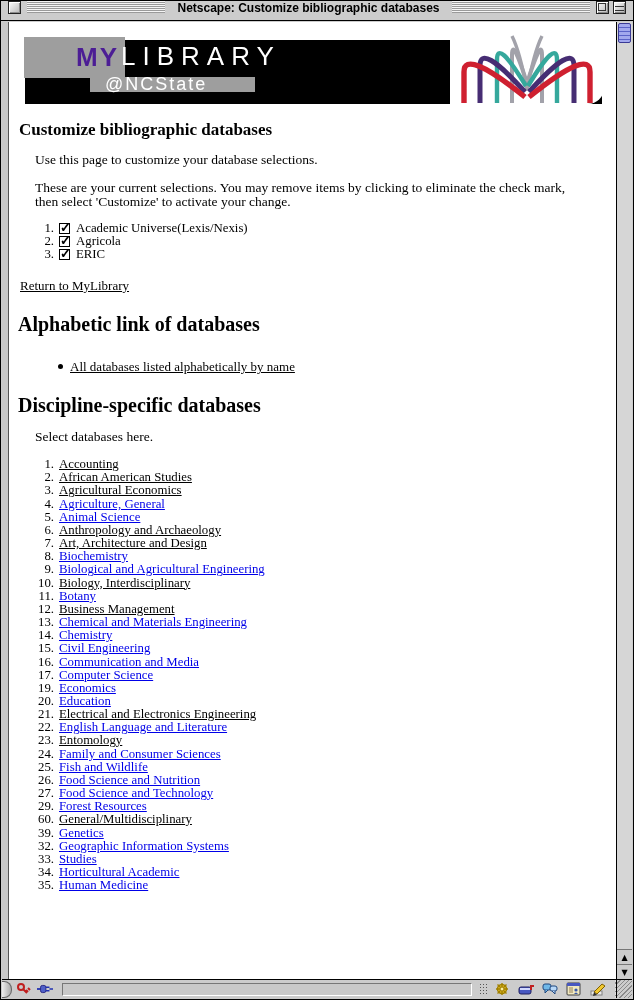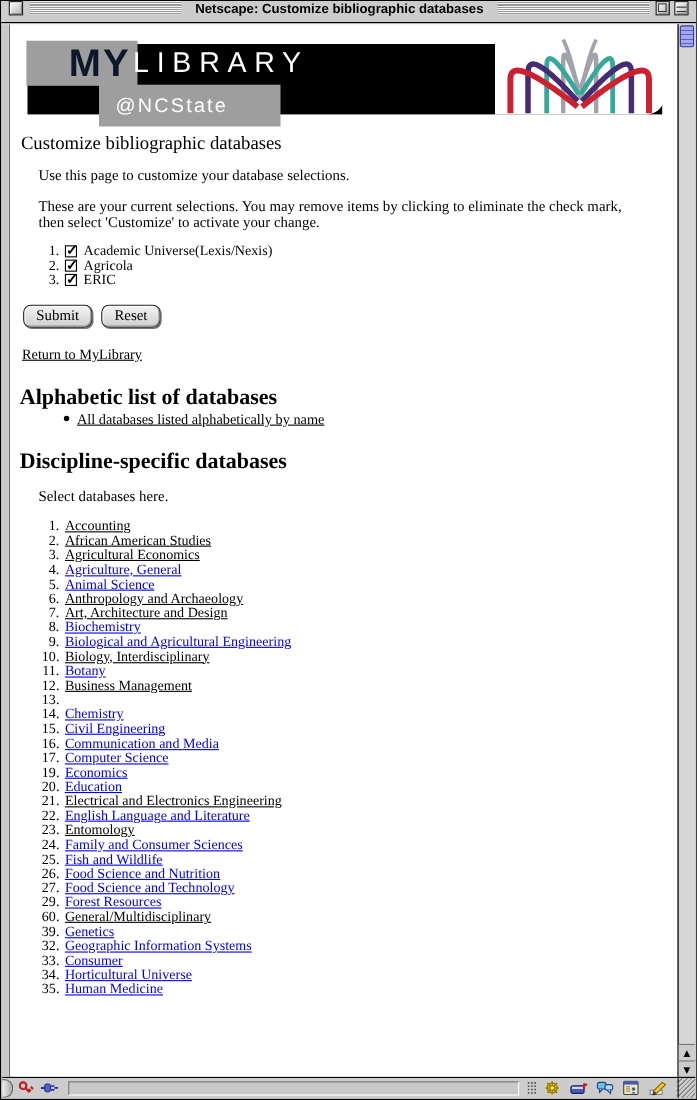--- a/index.html
+++ b/index.html
@@ -24,32 +24,32 @@
   
   .content{position:absolute;left:1px;top:21px;width:615px;bottom:20px;background:#fff;
            border-left:6px solid #c8c8c8;border-right:1px solid #000;
            box-shadow:inset 1px 0 0 #555;overflow:hidden;}
   .page{padding:0 0 0 6px;}
 
   
   .banner{position:relative;margin:18px 0 0 11px;width:577px;height:64px;background:#000;}
   .gray-my{position:absolute;left:-1px;top:-3px;width:101px;height:41px;background:#9e9e9e;
            display:flex;justify-content:flex-end;align-items:center;padding-right:6px;}
-  .brand-my{font-family:"Liberation Sans",sans-serif;font-weight:bold;font-size:35px;
-            letter-spacing:2px;color:#0f172a;}
+  .brand-my{font-family:"Liberation Sans",sans-serif;font-weight:bold;font-size:26px;
+            letter-spacing:2px;color:#4c1d95;}
   .brand-library{position:absolute;left:96px;top:1px;font-family:"Liberation Sans",sans-serif;
             font-size:26px;letter-spacing:7px;color:#fff;}
-  .gray-nc{position:absolute;left:65px;top:37px;width:165px;height:38px;background:#9e9e9e;
+  .gray-nc{position:absolute;left:65px;top:37px;width:165px;height:15px;background:#9e9e9e;
            display:flex;align-items:center;padding-left:15px;}
   .brand-at{font-family:"Liberation Sans",sans-serif;font-size:18px;letter-spacing:2px;color:#fff;}
   .logo-block{position:absolute;right:-2px;top:-10px;width:154px;height:74px;background:#fff;
               border-radius:0 0 16px 0;}
 
   
-  .h1{font-size:17px;font-weight:normal;margin:16px 0 0 5px;}
+  .h1{font-size:17px;font-weight:bold;margin:16px 0 0 5px;}
   .h2{font-size:20px;font-weight:bold;margin:19px 0 0 4px;}
   .bq{margin:13px 40px 0 21px;font-size:13.5px;line-height:14.5px;}
 
   
   .sel-list{margin:12px 0 0 0;padding:0;list-style:none;}
   .sel-list li{display:flex;align-items:center;height:13.4px;font-size:12.8px;}
   .num{display:inline-block;width:40px;text-align:right;margin-right:5px;color:#000;}
   .mac-checkbox{position:relative;width:11px;height:11px;border:1px solid #000;background:#fff;
                 margin-right:6px;flex:none;}
   .mac-checkbox.checked::after{content:"\2713";position:absolute;left:0px;top:-4px;
@@ -59,21 +59,21 @@
   .btn-row{display:flex;gap:8px;margin:15px 0 0 7px;}
   .mac-btn{font-family:"Liberation Serif",serif;font-size:13.5px;color:#000;
            padding:1px 11px 2px;border:1px solid #222;border-radius:7px;
            background:linear-gradient(180deg,#f4f4f4,#cfcfcf);
            box-shadow:inset 1px 1px 0 #fff,inset -1px -1px 0 #9a9a9a,1px 1px 0 #777;cursor:default;}
 
   a.link{text-decoration:underline;cursor:pointer;}
   .return-link{display:inline-block;margin:16px 0 0 6px;font-size:13px;}
 
   
-  .bullet-list{margin:0 0 0 44px;padding:0;list-style:none;}
+  .bullet-list{margin:23px 0 0 44px;padding:0;list-style:none;}
   .bullet-list li{display:flex;align-items:center;font-size:13px;}
   .disc{width:5px;height:5px;border-radius:50%;background:#000;margin-right:7px;flex:none;}
 
   
   .disc-list{margin:13px 0 0 0;padding:0;list-style:none;}
   .disc-list li{display:flex;align-items:baseline;height:13.17px;font-size:12.8px;white-space:nowrap;}
   .unvisited{color:#0000e8;}
   .visited{color:#000000;}
 
   
@@ -166,29 +166,25 @@
             <span>Agricola</span>
           </li>
           <li>
             <span class="num">3.</span>
             <span class="mac-checkbox checked"></span>
             <span>ERIC</span>
           </li>
         </ol>
 
       
-      <div class="btn-row">
-        <button class="mac-btn">Submit</button>
-        <button class="mac-btn">Reset</button>
-      </div>
 
       <a class="link visited return-link">Return to MyLibrary</a>
 
       
-      <div class="h2">Alphabetic list of databases</div>
+      <div class="h2">Alphabetic link of databases</div>
       <ul class="bullet-list">
         <li>
           <span class="disc"></span>
           <a class="link visited">All databases listed alphabetically by name</a>
         </li>
       </ul>
 
       
       <div class="h2">Discipline-specific databases</div>
       <div class="bq">Select databases here.</div>
@@ -236,20 +232,21 @@
           <li>
             <span class="num">11.</span>
             <a class="link unvisited">Botany</a>
           </li>
           <li>
             <span class="num">12.</span>
             <a class="link visited">Business Management</a>
           </li>
           <li>
             <span class="num">13.</span>
+            <a class="link unvisited">Chemical and Materials Engineering</a>
           </li>
           <li>
             <span class="num">14.</span>
             <a class="link unvisited">Chemistry</a>
           </li>
           <li>
             <span class="num">15.</span>
             <a class="link unvisited">Civil Engineering</a>
           </li>
           <li>
@@ -307,25 +304,25 @@
           <li>
             <span class="num">39.</span>
             <a class="link unvisited">Genetics</a>
           </li>
           <li>
             <span class="num">32.</span>
             <a class="link unvisited">Geographic Information Systems</a>
           </li>
           <li>
             <span class="num">33.</span>
-            <a class="link unvisited">Consumer</a>
+            <a class="link unvisited">Studies</a>
           </li>
           <li>
             <span class="num">34.</span>
-            <a class="link unvisited">Horticultural Universe</a>
+            <a class="link unvisited">Horticultural Academic</a>
           </li>
           <li>
             <span class="num">35.</span>
             <a class="link unvisited">Human Medicine</a>
           </li>
         </ol>
 
     </div>
   </div>
 

